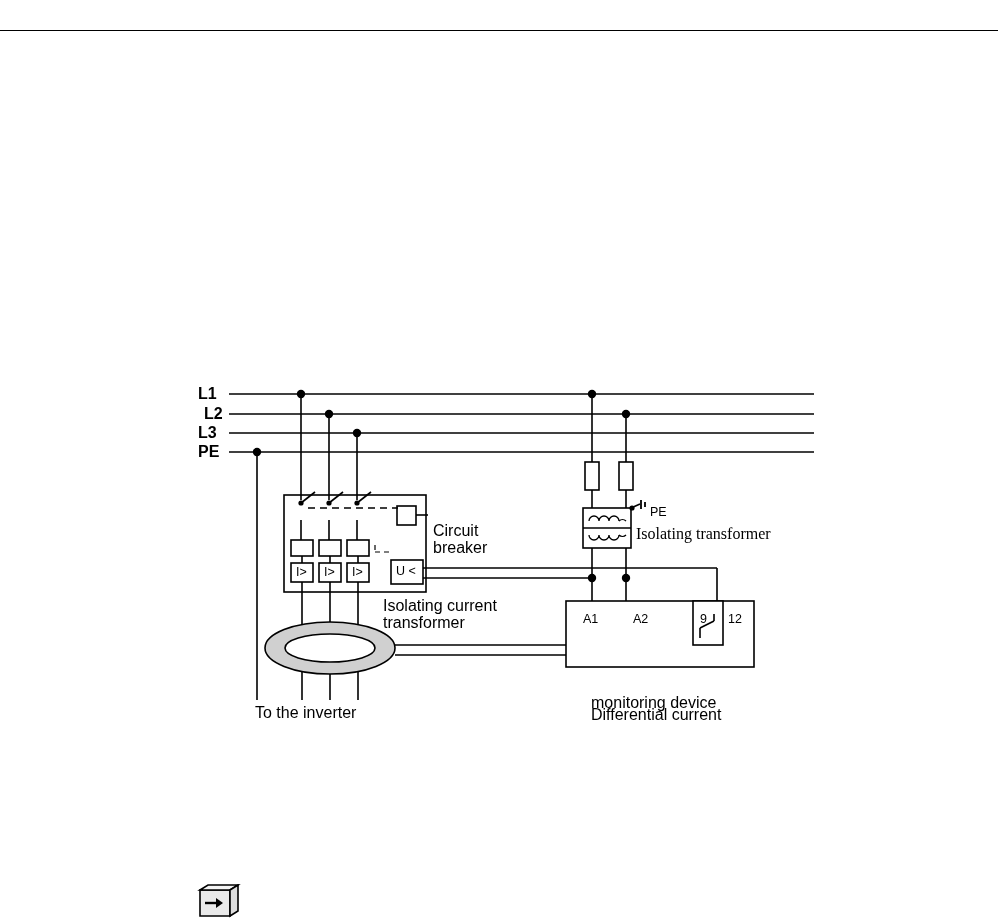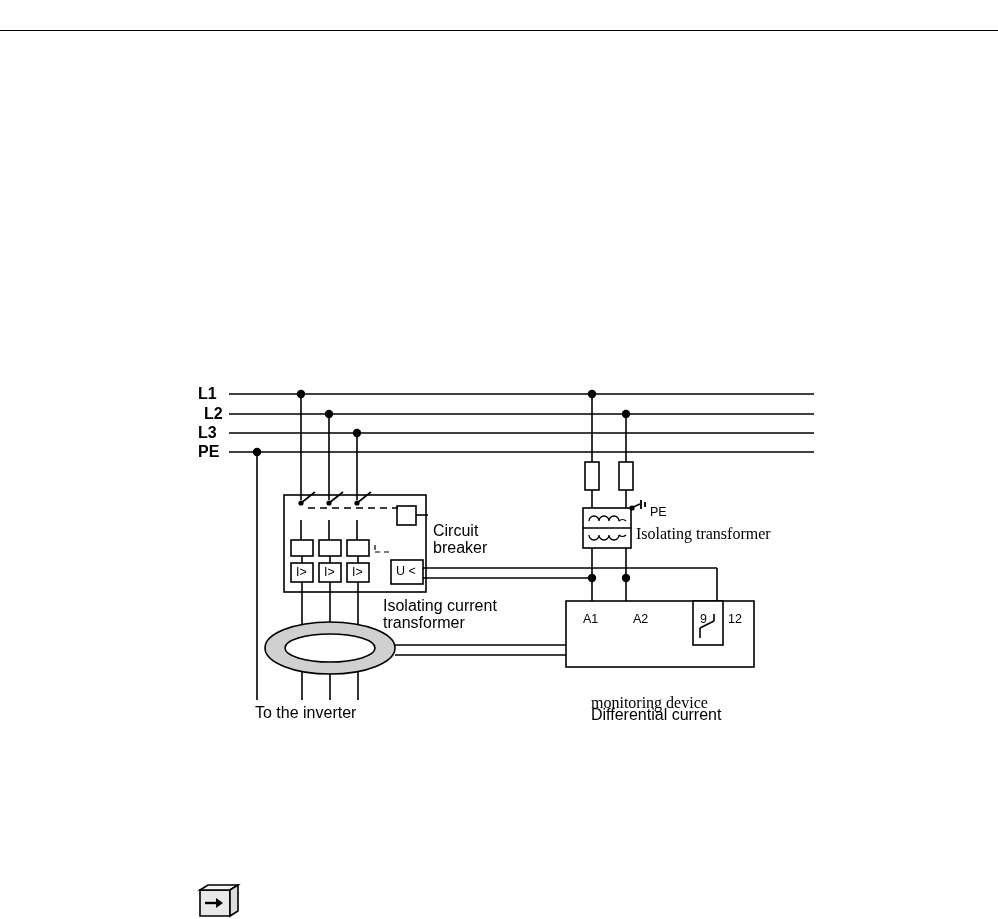--- a/index.html
+++ b/index.html
@@ -194,21 +194,21 @@
 
   <div class="lbl lbl-sm" style="left:650px; top:505px;">PE</div>
   <div class="lbl" style="left:636px; top:526px;font-family:Liberation Serif, serif;">Isolating transformer</div>
 
   <div class="lbl lbl-sm" style="left:583px; top:612px;">A1</div>
   <div class="lbl lbl-sm" style="left:617px; top:612px;margin-left:16px;">A2</div>
   <div class="lbl lbl-sm" style="left:700px; top:612px;">9</div>
   <div class="lbl lbl-sm" style="left:728px; top:612px;text-align:center;">12</div>
 
   <div class="lbl" style="left:591px; top:707px;">Differential current</div>
-  <div class="lbl" style="left:591px; top:695px;font-family:Liberation Serif, serif;">monitoring device</div>
+  <div class="lbl" style="left:591px; top:695px;">monitoring device</div>
 
   <div class="lbl" style="left:255px; top:705px;">To the inverter</div>
 
   <svg class="footer-icon" viewBox="0 0 60 34">
     <g stroke="#000000" fill="none" stroke-width="1.6">
       <path d="M4 6 L34 6 L34 32 L4 32 Z" fill="#e9e9e9"></path>
       <path d="M4 6 L12 1 L42 1 L34 6 Z" fill="#f4f4f4"></path>
       <path d="M34 6 L42 1 L42 27 L34 32 Z" fill="#dddddd"></path>
       <path d="M9 19 L22 19" stroke-width="2.4"></path>
       <path d="M20 14 L27 19 L20 24 Z" fill="#000000" stroke="none"></path>

